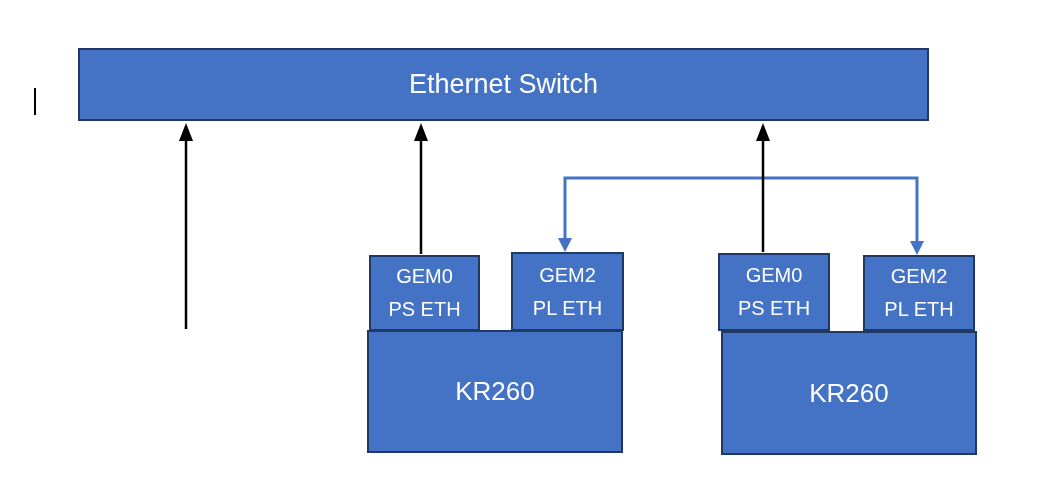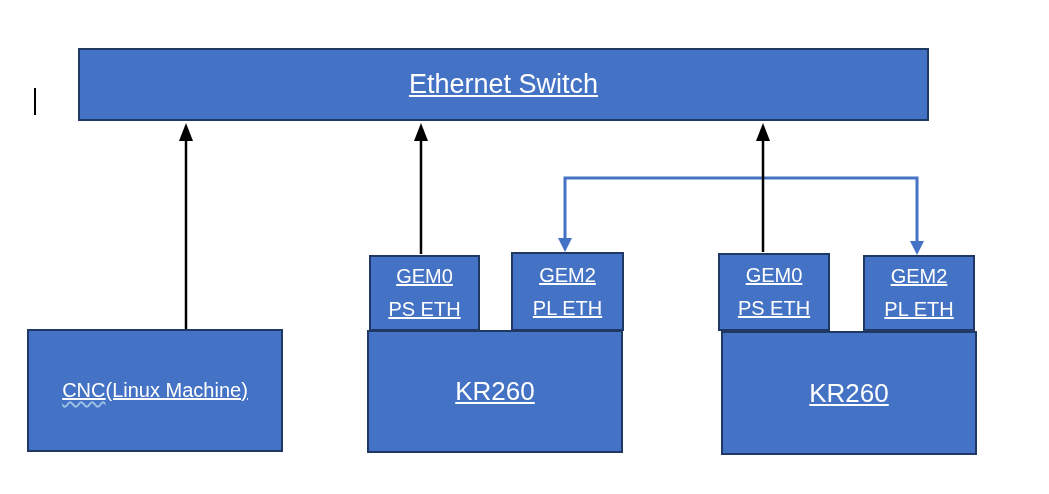--- a/index.html
+++ b/index.html
@@ -18,21 +18,20 @@
   .box {
     position: absolute;
     box-sizing: border-box;
     background: #4472c4;
     border: 2.5px solid #1f3864;
     color: #ffffff;
     display: flex;
     align-items: center;
     justify-content: center;
     text-align: right;
-    text-decoration: underline;
   }
   .switch-box   { left: 78px;  top: 48px;  width: 851px; height: 73px;  font-size: 27px; }
   .cnc-box      { left: 27px;  top: 329px; width: 256px; height: 123px; font-size: 20px; }
   .kr260-1      { left: 367px; top: 330px; width: 256px; height: 123px; font-size: 26px; }
   .kr260-2      { left: 721px; top: 331px; width: 256px; height: 124px; font-size: 26px; }
   .port {
     flex-direction: column;
     font-size: 20px;
     line-height: 1.65;
   }
@@ -66,23 +65,20 @@
 <body>
 
 <div id="canvas">
 
   <div class="cursor-mark"></div>
 
   <div class="box switch-box">
     <span>Ethernet Switch</span>
   </div>
 
-  <div class="box cnc-box">
-    <span><span class="cnc-underline">CNC</span><span>(Linux Machine)</span></span>
-  </div>
 
   <div class="box port gem0-1">
     <span>GEM0</span>
     <span>PS ETH</span>
   </div>
   <div class="box port gem2-1">
     <span>GEM2</span>
     <span>PL ETH</span>
   </div>
   <div class="box kr260-1">

